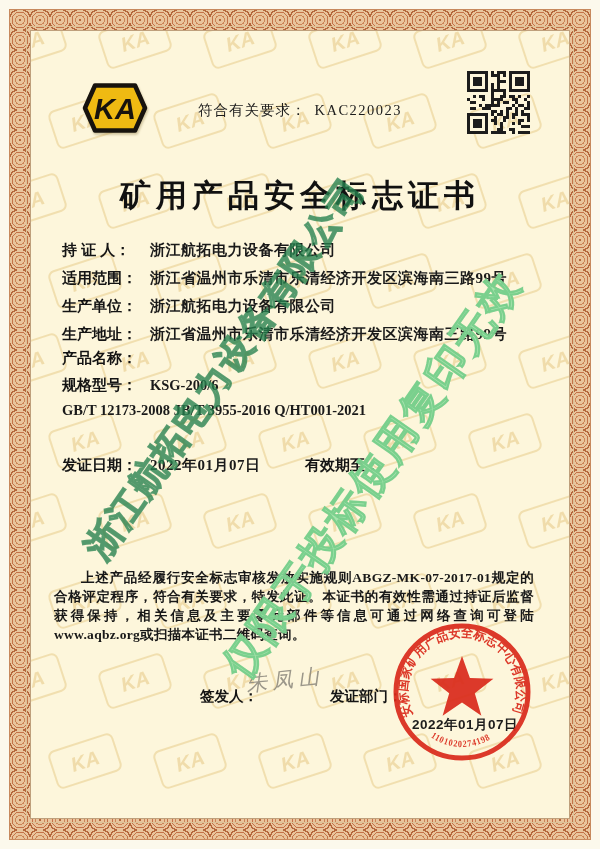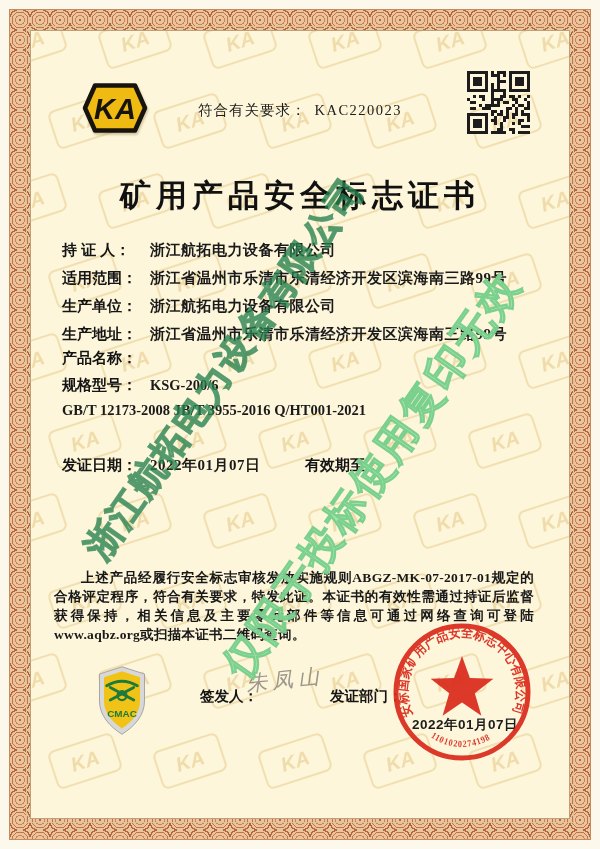--- a/index.html
+++ b/index.html
@@ -298,33 +298,20 @@
 
   <div class="row" style="top:456px">
     <span class="lbl">发证日期：</span>
     <span class="val">2022年01月07日</span>
     <span class="lbl valid-lbl">有效期至：</span>
   </div>
 
 
   <div class="statement">上述产品经履行安全标志审核发放实施规则ABGZ-MK-07-2017-01规定的合格评定程序，符合有关要求，特发此证。本证书的有效性需通过持证后监督获得保持，相关信息及主要零元部件等信息可通过网络查询可登陆www.aqbz.org或扫描本证书二维码查询。</div>
 
-  <div class="cmac">
-    <svg viewBox="0 0 60 80" width="54" height="72">
-      <path d="M30 2 L55 10 V40 C55 56 44 68 30 77 C16 68 5 56 5 40 V10 Z" fill="#d8d8d8" stroke="#9e9e9e" stroke-width="1"></path>
-      <path d="M30 7 L50 13.5 V40 C50 53 41 63 30 70.5 C19 63 10 53 10 40 V13.5 Z" fill="#f2c317"></path>
-      <g stroke="#1e7a3b" stroke-width="3.2" stroke-linecap="round" fill="none">
-        <line x1="17" y1="25" x2="43" y2="39"></line>
-        <line x1="43" y1="25" x2="17" y2="39"></line>
-        <path d="M13 23 Q30 13 47 23"></path>
-        <circle cx="30" cy="34" r="5" stroke-width="2.4"></circle>
-      </g>
-      <text x="30" y="58" text-anchor="middle" font-size="11" font-weight="bold" font-family="Liberation Sans, sans-serif" fill="#1e7a3b">CMAC</text>
-    </svg>
-  </div>
 
   <span class="f-lbl signer-lbl">签发人：</span>
   <div class="signature">朱凤山</div>
   <span class="f-lbl dept-lbl">发证部门：</span>
 
   <div class="seal-date">2022年01月07日</div>
 
   <div class="seal">
     <svg viewBox="0 0 150 150" width="150" height="150">
       <circle cx="75" cy="75" r="66" fill="none" stroke="#da2a1b" stroke-width="5"></circle>

